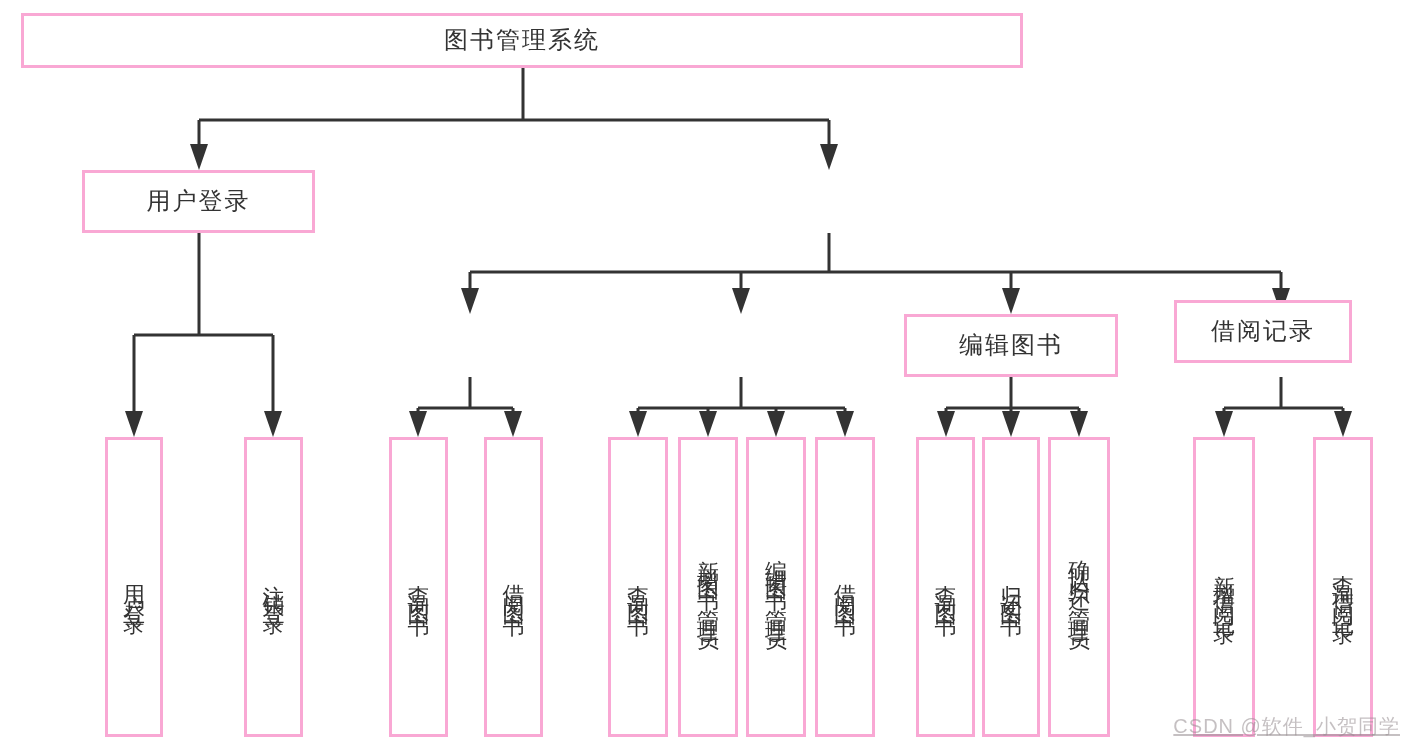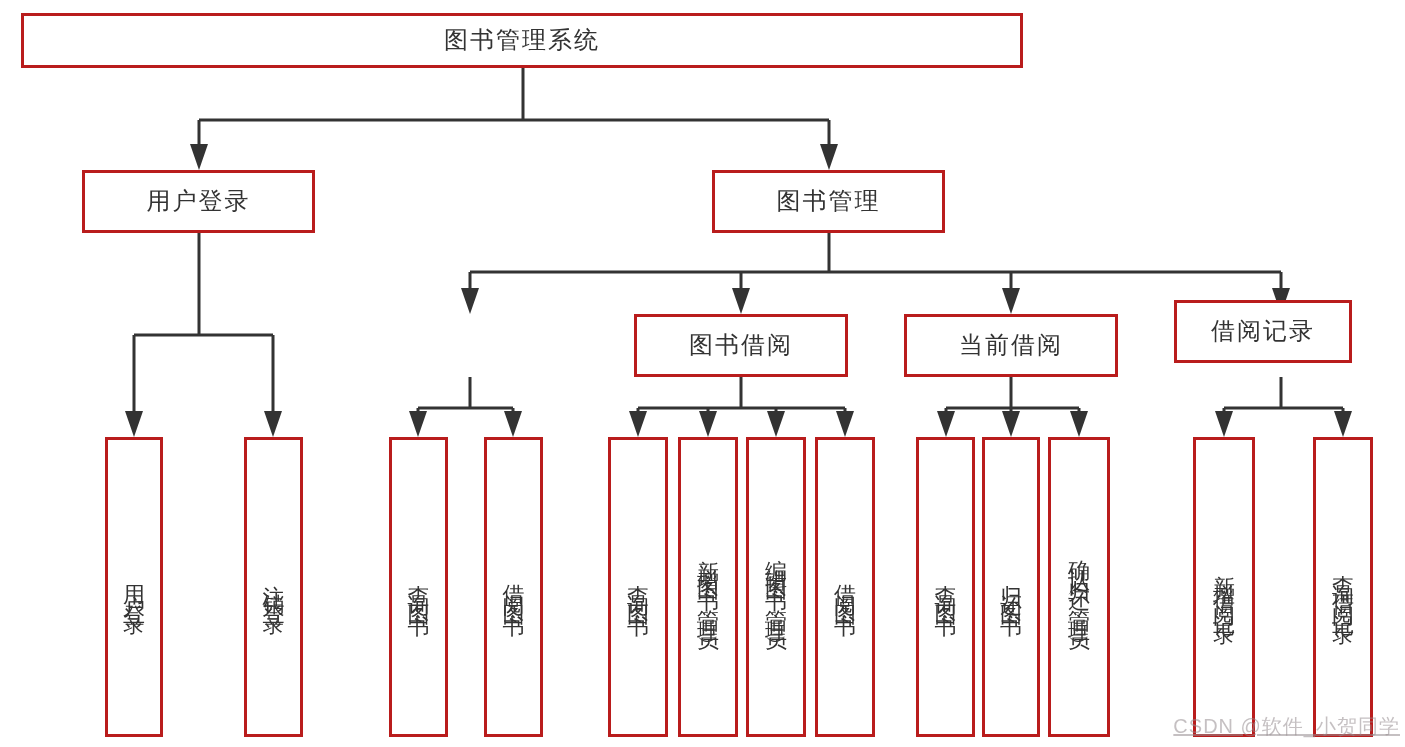--- a/index.html
+++ b/index.html
@@ -2,21 +2,21 @@
 <html><head>
 <meta charset="utf-8">
 <style>
   html,body{margin:0;padding:0;background:#ffffff;}
   .canvas{
     position:relative;width:1405px;height:747px;background:#ffffff;overflow:hidden;
     font-family:"Liberation Sans","DejaVu Sans",sans-serif;color:#333333;
   }
   .wires{position:absolute;left:0;top:0;width:1405px;height:747px;pointer-events:none;}
   .node{
-    position:absolute;box-sizing:border-box;border:3px solid #b91c1c;background:#ffffff;
+    position:absolute;box-sizing:border-box;border:3px solid #f9a8d4;background:#ffffff;
     display:flex;align-items:center;justify-content:center;
     font-size:24px;line-height:1.1;letter-spacing:2px;white-space:nowrap;
   }
   .node.v{
     writing-mode:vertical-lr;text-orientation:upright;
     font-size:22px;letter-spacing:10px;white-space:normal;line-height:1.0;
   }
   .watermark{
     position:absolute;top:713px;right:5px;font-size:20px;letter-spacing:1px;
     color:rgba(150,140,143,0.55);white-space:nowrap;text-decoration:underline;
@@ -73,24 +73,22 @@
     <g>
       <path d="M1281 377 V408 M1224 408 H1343 M1224 408 V414 M1343 408 V414" stroke="#333333" stroke-width="3" fill="none"></path>
       <polygon points="1215,411 1233,411 1224,437" fill="#333333"></polygon>
       <polygon points="1334,411 1352,411 1343,437" fill="#333333"></polygon>
     </g>
   </svg>
 
   <div class="node" style="left:21px;top:13px;width:1002px;height:55px">图书管理系统</div>
 
   <div class="node" style="left:82px;top:170px;width:233px;height:63px">用户登录</div>
-  <div class="node" style="left:712px;top:170px;width:233px;height:63px">图书管理</div>
 
-  <div class="node" style="left:634px;top:314px;width:214px;height:63px">图书借阅</div>
-  <div class="node" style="left:904px;top:314px;width:214px;height:63px">当前借阅</div>
+  <div class="node" style="left:904px;top:314px;width:214px;height:63px">编辑图书</div>
   <div class="node" style="left:1174px;top:300px;width:178px;height:63px">借阅记录</div>
 
   <div class="node v" style="left:105px;top:437px;width:58px;height:300px">用户登录</div>
   <div class="node v" style="left:244px;top:437px;width:59px;height:300px">注销登录</div>
 
   <div class="node v" style="left:389px;top:437px;width:59px;height:300px">查询图书</div>
   <div class="node v" style="left:484px;top:437px;width:59px;height:300px">借阅图书</div>
 
   <div class="node v" style="left:608px;top:437px;width:60px;height:300px">查询图书</div>
   <div class="node v" style="left:678px;top:437px;width:60px;height:300px">新增图书（管理员）</div>

